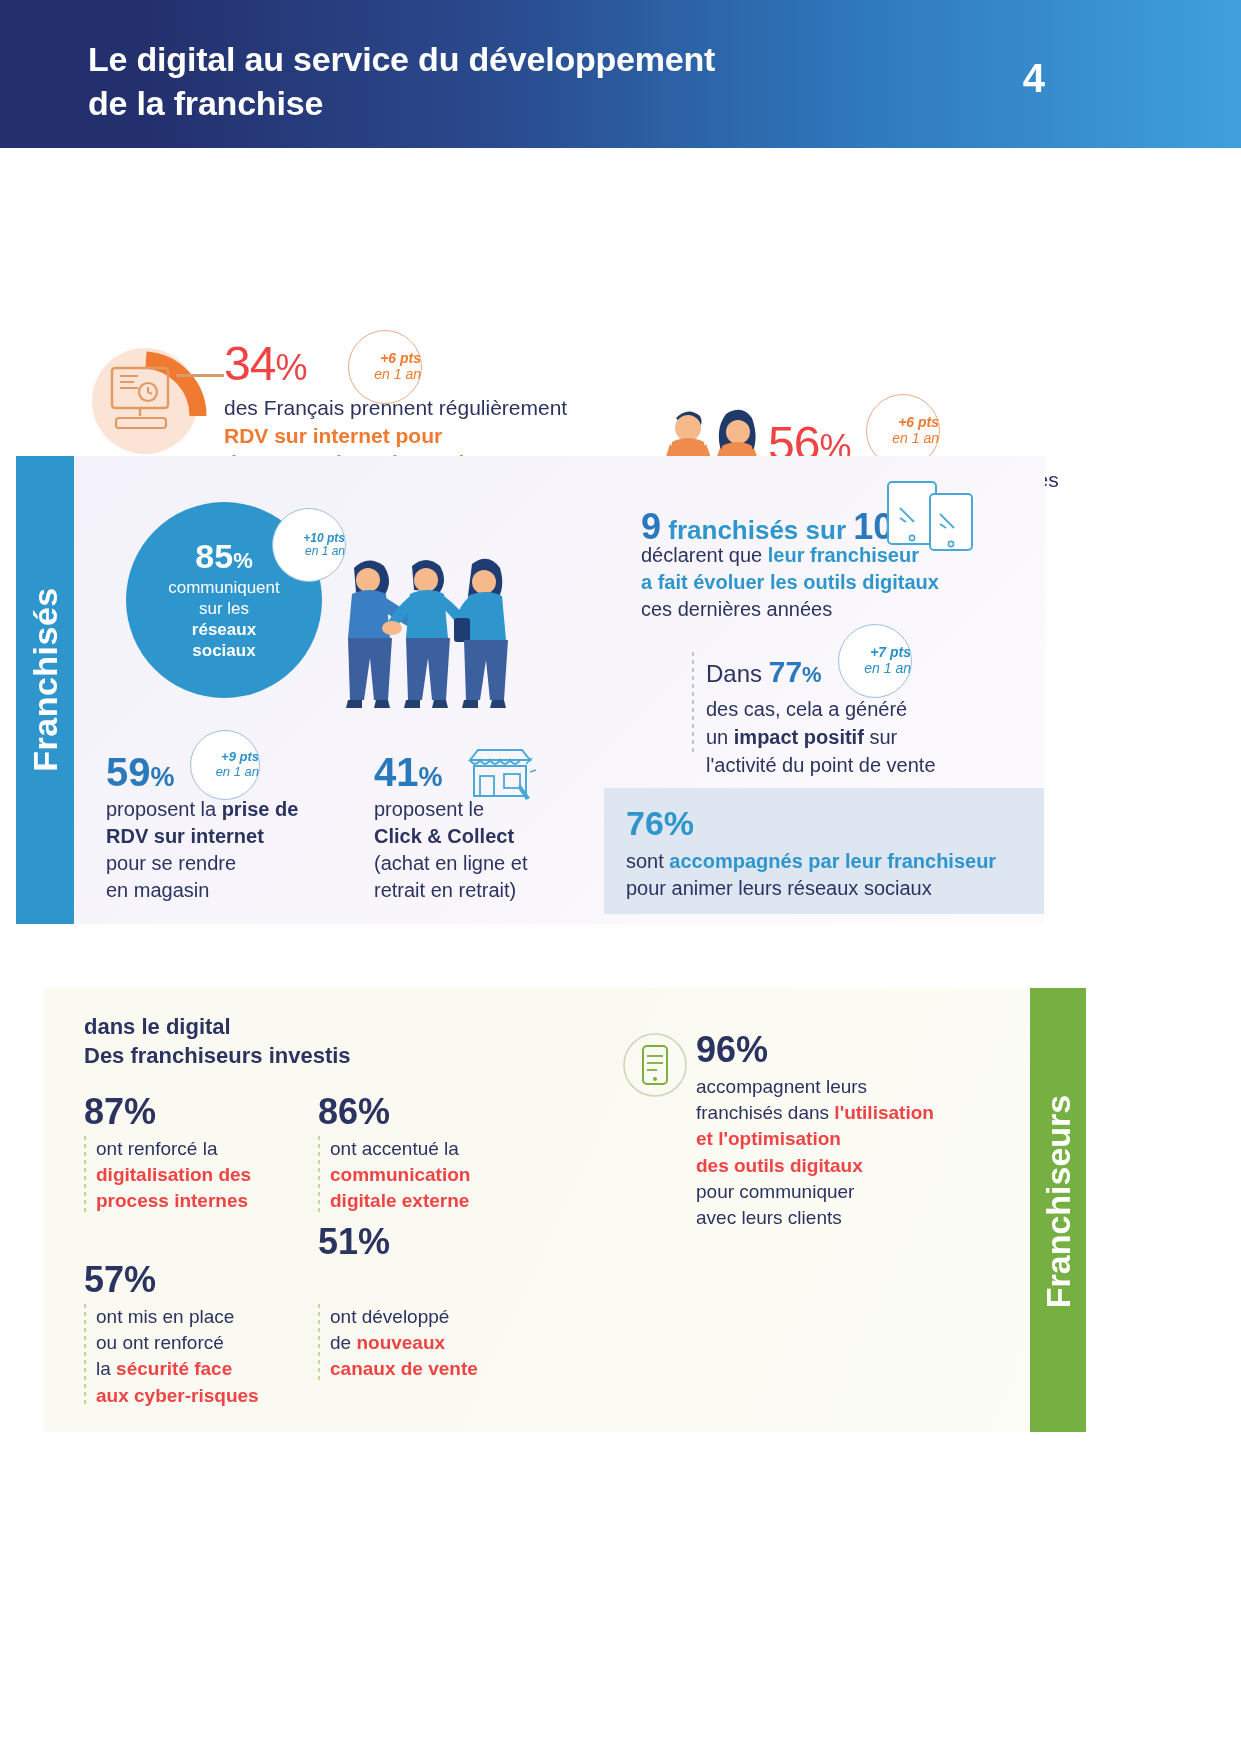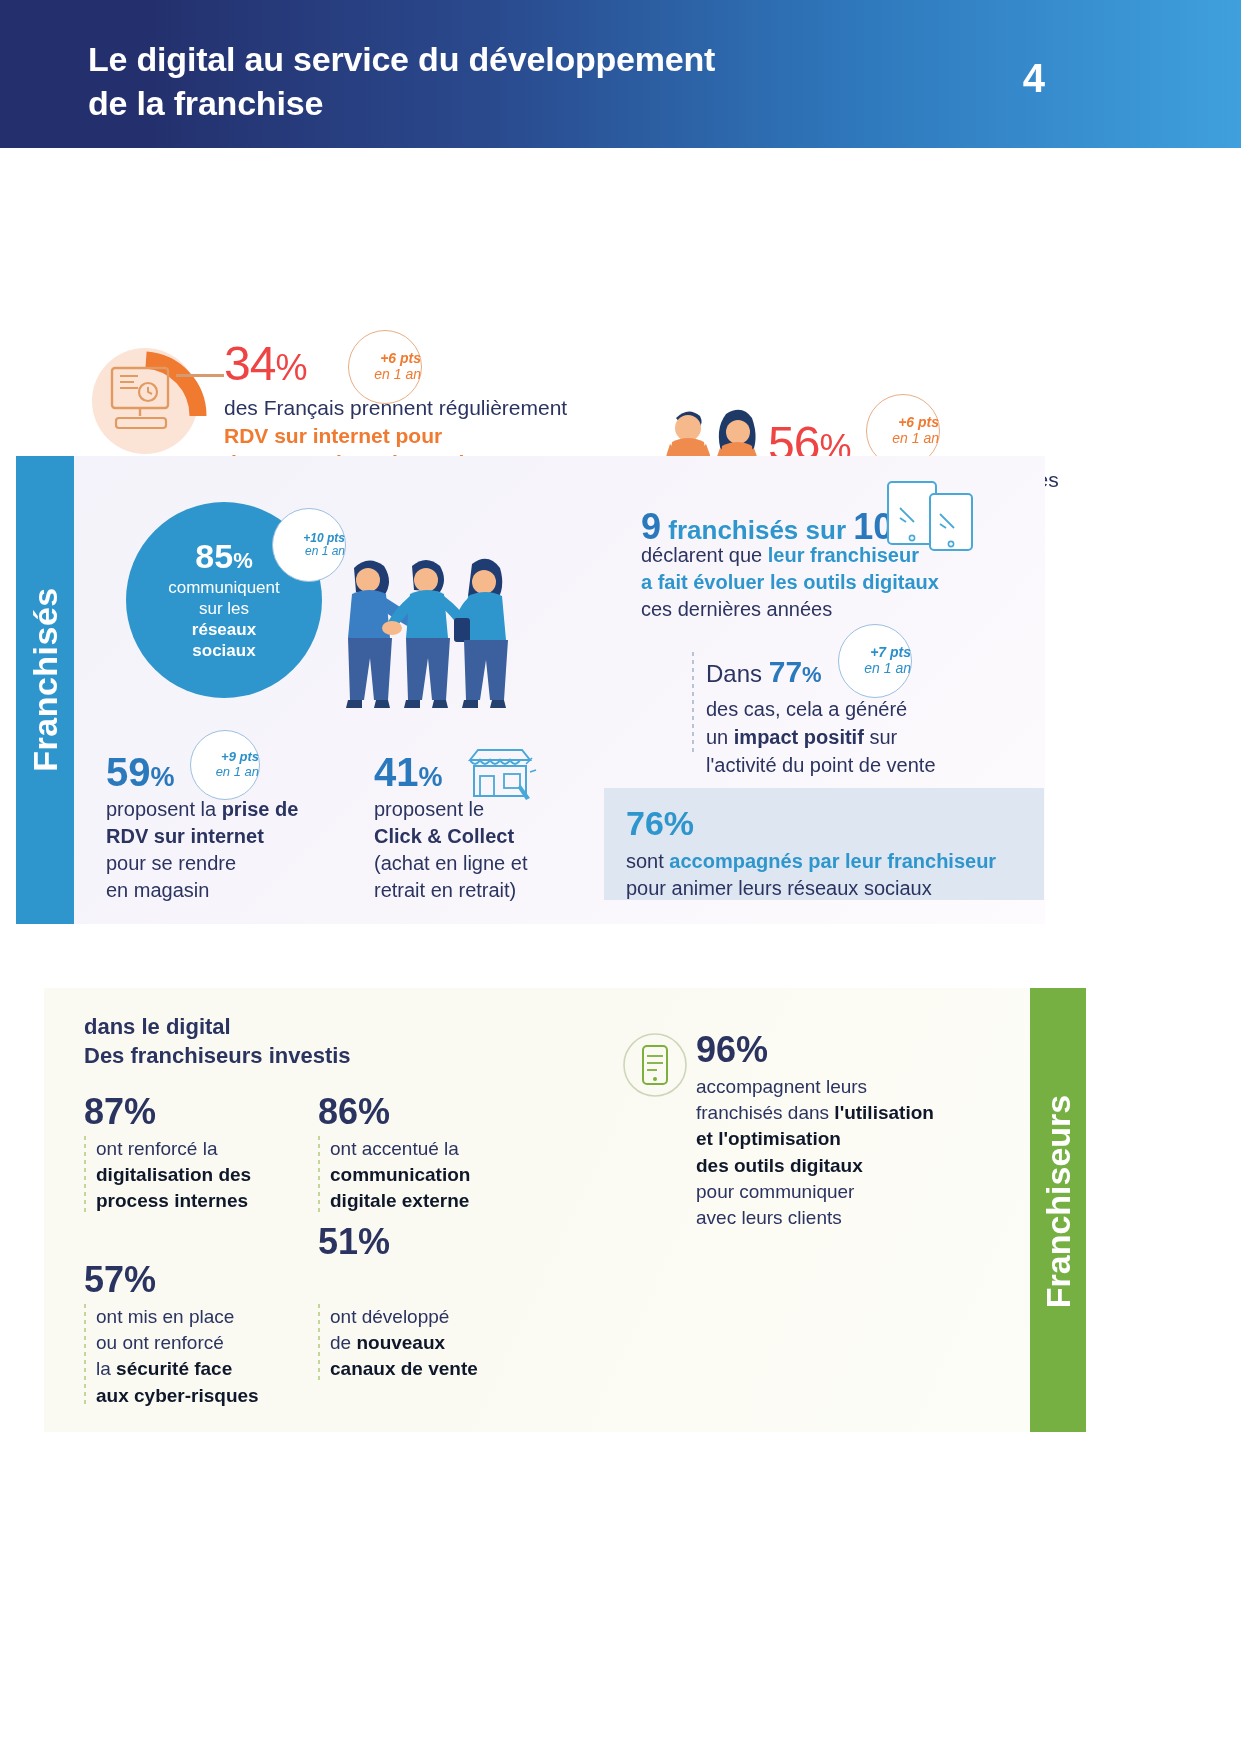--- a/index.html
+++ b/index.html
@@ -117,21 +117,21 @@
   .big-blue { font-size: 40px; font-weight: bold; color: #2b79bd; line-height: 1; }
   .big-blue .pc { font-size: 27px; }
   .txt59 { position: absolute; left: 106px; top: 796px; width: 250px; font-size: 20px; line-height: 1.35; }
   #badge59 { position: absolute; left: 190px; top: 730px; width: 70px; height: 70px; font-size: 13px; background:#fff; }
 
   .stat41 { position: absolute; left: 374px; top: 752px; }
   .txt41 { position: absolute; left: 374px; top: 796px; width: 220px; font-size: 20px; line-height: 1.35; }
   .shop-ill { position: absolute; left: 462px; top: 744px; }
 
   .box76 {
-    position: absolute; left: 604px; top: 788px; width: 440px; height: 112px;
+    position: absolute; left: 604px; top: 788px; width: 440px; height: 126px;
     background: #dde6f1; padding: 18px 28px 0 22px;
   }
   .box76 .num { font-size: 34px; font-weight: bold; color: #2e96cd; line-height: 1; }
   .box76 .txt { font-size: 20px; line-height: 1.36; margin-top: 8px; }
 
   
   .sec3 {
     position: absolute; left: 44px; top: 988px; width: 1000px; height: 444px;
     background: linear-gradient(115deg, #fafaf2 0%, #fbfaf2 50%, #fdfdf8 100%);
   }
@@ -145,21 +145,21 @@
     font-size: 34px; font-weight: bold; color: #ffffff; text-align: center;
   }
   .sec3-title {
     position: absolute; left: 84px; top: 1012px; width: 340px;
     font-size: 22px; font-weight: bold; color: #2b3360; line-height: 1.32;
   }
 
   .g-stat { position: absolute; }
   .big-navy { font-size: 36px; font-weight: bold; color: #2b3360; line-height: 1; }
   .g-txt { font-size: 19px; line-height: 1.38; display:flex; gap: 10px; }
-  .g-bold { color: #0f172a; font-weight: bold; }
+  .g-bold { color: #ef4444; font-weight: bold; }
   .vdots-g { width: 2px; background: repeating-linear-gradient(to bottom,#c2d69a 0 4px, transparent 4px 8px); }
 
   #s87 { left: 84px; top: 1094px; }
   #t87 { left: 84px; top: 1136px; width: 230px; }
   #s86 { left: 318px; top: 1094px; }
   #t86 { left: 318px; top: 1136px; width: 230px; }
   #s57 { left: 84px; top: 1262px; }
   #t57 { left: 84px; top: 1304px; width: 240px; }
   #s51 { left: 318px; top: 1224px; }
   #t51 { left: 318px; top: 1304px; width: 240px; }

